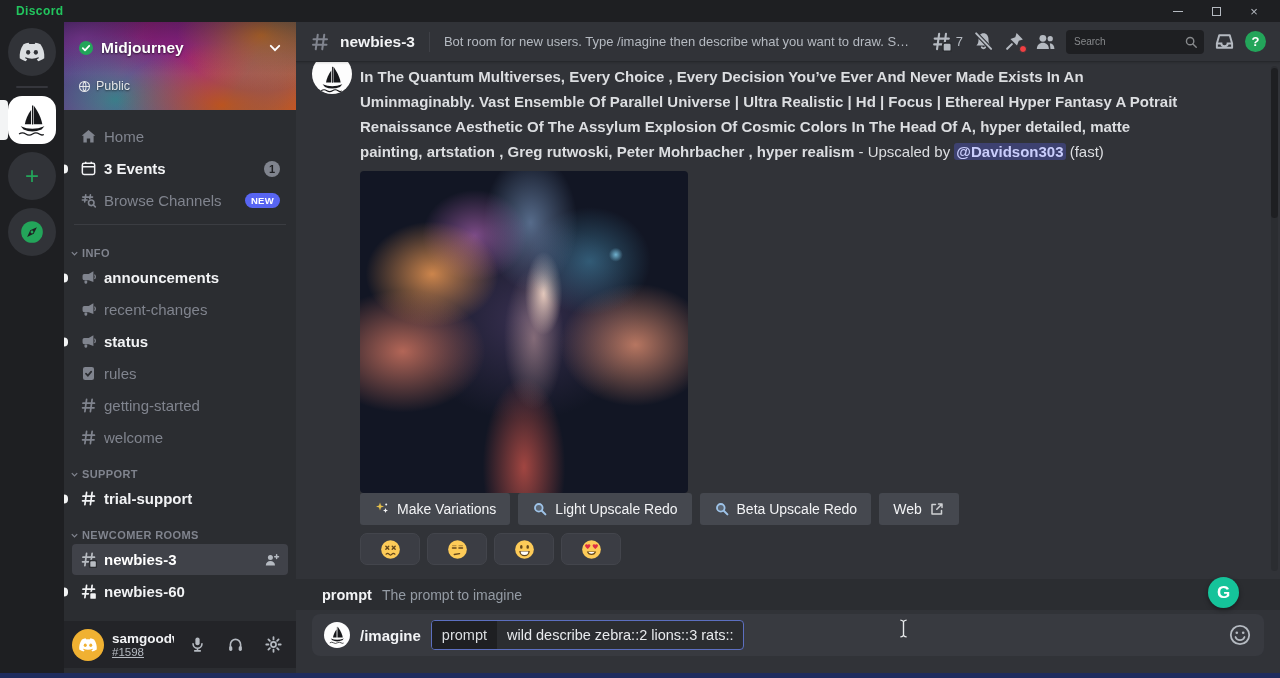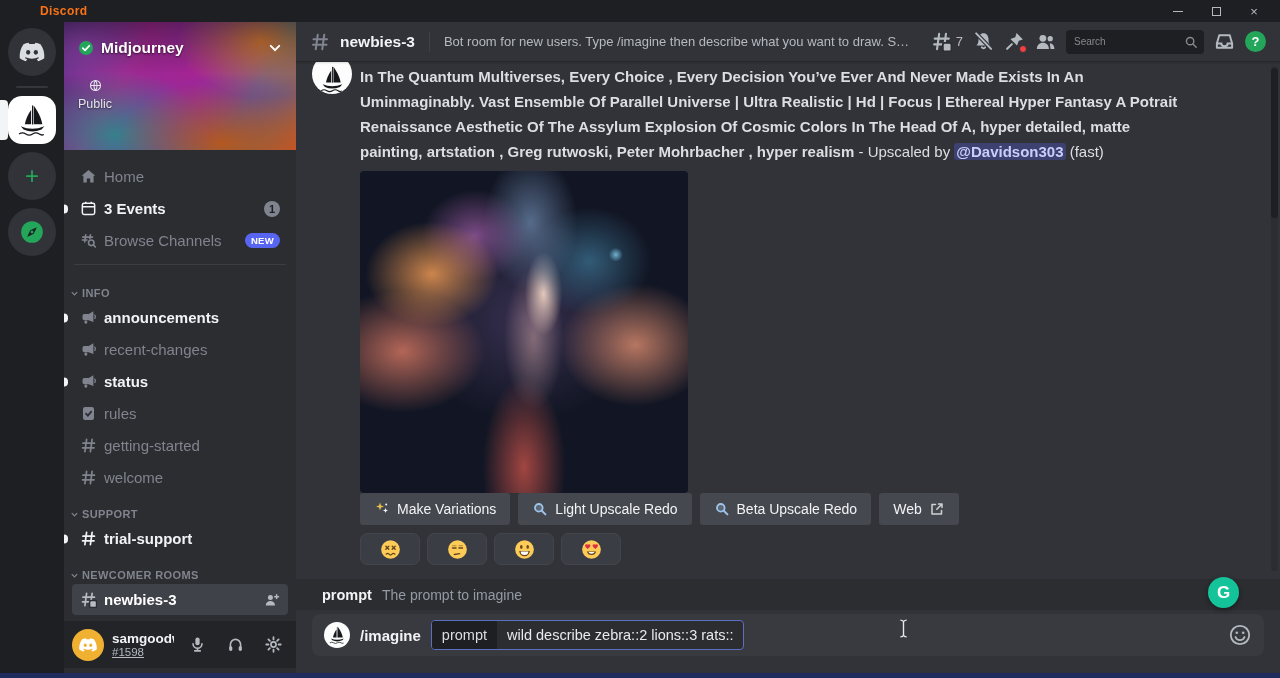--- a/index.html
+++ b/index.html
@@ -1,49 +1,49 @@
 <!DOCTYPE html>
 <html><head>
 <meta charset="utf-8">
 <style>
   * { margin:0; padding:0; box-sizing:border-box; }
   body { background:#000; font-family:"Liberation Sans", sans-serif; }
   .app { position:relative; width:1280px; height:678px; overflow:hidden; background:#313338; color:#dbdee1; font-size:15px; }
 
   
   .titlebar { position:absolute; left:0; top:0; width:1280px; height:22px; background:#1e1f22; display:flex; align-items:center; justify-content:space-between; padding:0 10px 0 16px; z-index:40; }
-  .titlebar .appname { font-size:12px; font-weight:bold; color:#f97316; letter-spacing:.4px;margin-left:24px; }
+  .titlebar .appname { font-size:12px; font-weight:bold; color:#22c55e; letter-spacing:.4px; }
   .winctrls { display:flex; align-items:center; gap:22px; padding-right:8px; }
   .winbtn { width:16px; height:14px; display:flex; align-items:center; justify-content:center; color:#b5bac1; font-size:13px; cursor:pointer; }
   .glyph-min { width:10px; height:0; border-bottom:1.6px solid #b5bac1; }
   .glyph-max { width:9px; height:9px; border:1.4px solid #b5bac1; }
 
   
   .rail { position:absolute; left:0; top:22px; width:64px; height:651px; background:#1e1f22; display:flex; flex-direction:column; align-items:center; padding-top:6px; z-index:10; }
   .rail-btn { width:48px; height:48px; border-radius:50%; background:#313338; display:flex; align-items:center; justify-content:center; margin-bottom:8px; cursor:pointer; position:relative; color:#dbdee1; }
   .rail-divider { width:32px; height:2px; background:#35363c; border-radius:1px; margin:2px 0 8px; }
   .rail-btn.server { border-radius:14px; background:#ffffff; }
   .rail-pill { position:absolute; left:-8px; top:4px; width:8px; height:40px; background:#f3f4f5; border-radius:0 4px 4px 0; }
   .rail-btn.green-icon { color:#23a55a; }
   .plus-glyph { font-size:24px; line-height:1; color:#23a55a; font-weight:400; }
 
   
   .sidebar { position:absolute; left:64px; top:22px; width:232px; height:651px; background:#2b2d31; z-index:9; overflow:hidden; }
-  .banner { position:relative; width:232px; height:128px; cursor:pointer;
+  .banner { position:relative; width:232px; height:88px; cursor:pointer;
     background:
       radial-gradient(120px 80px at 85% 15%, rgba(230,126,34,.85), transparent 70%),
       radial-gradient(150px 90px at 68% 95%, rgba(211,84,0,.8), transparent 70%),
       radial-gradient(130px 90px at 22% 88%, rgba(22,160,133,.7), transparent 72%),
       radial-gradient(100px 70px at 8% 18%, rgba(142,68,173,.9), transparent 70%),
       radial-gradient(160px 110px at 55% 40%, rgba(178,31,143,.85), transparent 75%),
       linear-gradient(120deg, #4a2a7a, #962d8e 30%, #5d3fb0 55%, #2e6f9e 75%, #c0552e);
   }
   .banner-head { position:absolute; left:0; top:0; right:0; height:52px; display:flex; align-items:center; padding:0 14px; gap:7px; background:linear-gradient(rgba(0,0,0,.35), rgba(0,0,0,0)); }
   .server-name { font-weight:bold; font-size:15.5px; color:#fff; text-shadow:0 1px 2px rgba(0,0,0,.6); flex:1; }
-  .public-row { position:absolute; left:14px; top:57px; display:flex; align-items:center; gap:5px; color:#e3e5e8; font-size:12.5px; text-shadow:0 1px 2px rgba(0,0,0,.55);flex-direction:column; }
+  .public-row { position:absolute; left:14px; top:57px; display:flex; align-items:center; gap:5px; color:#e3e5e8; font-size:12.5px; text-shadow:0 1px 2px rgba(0,0,0,.55); }
   .channels { padding:10px 0 0; }
   .nav-row, .ch-row { position:relative; display:flex; align-items:center; gap:7px; height:31px; margin:1px 8px; padding:0 8px; border-radius:4px; color:#80848e; cursor:pointer; }
   .nav-row .label, .ch-row .cname { flex:1; white-space:nowrap; overflow:hidden; font-size:15px; }
   .unread { color:#f2f3f5; font-weight:600; }
   .selected-row { background:#404249; color:#f2f3f5; }
   .selected-row .cname { font-weight:600; color:#fff; }
   .side-pill { position:absolute; left:-12px; top:50%; transform:translateY(-50%); width:8px; height:9px; border-radius:0 4px 4px 0; background:#f3f4f5; }
   .count-badge { min-width:16px; height:16px; border-radius:8px; background:#80848e; color:#1e1f22; font-size:11px; font-weight:bold; display:flex; align-items:center; justify-content:center; padding:0 4px; }
   .new-badge { background:#5865f2; color:#fff; font-size:9.5px; font-weight:bold; border-radius:8px; padding:2px 6px; letter-spacing:.3px; }
   .list-divider { height:1px; background:#3b3d42; margin:8px 10px; }

